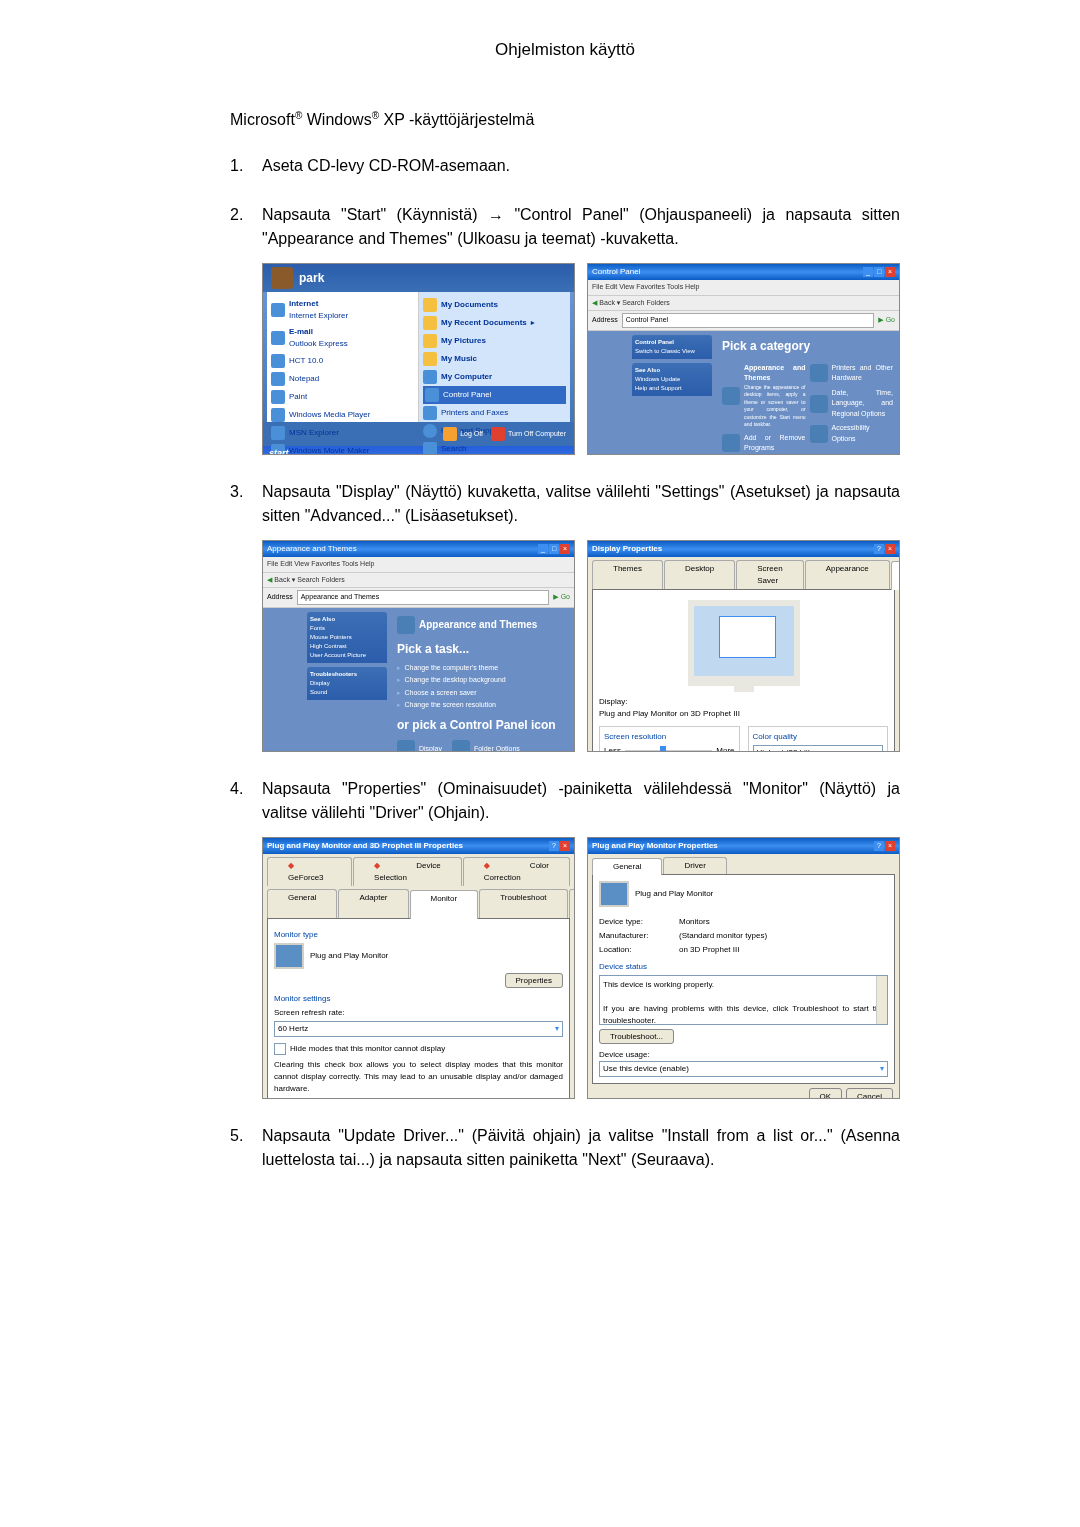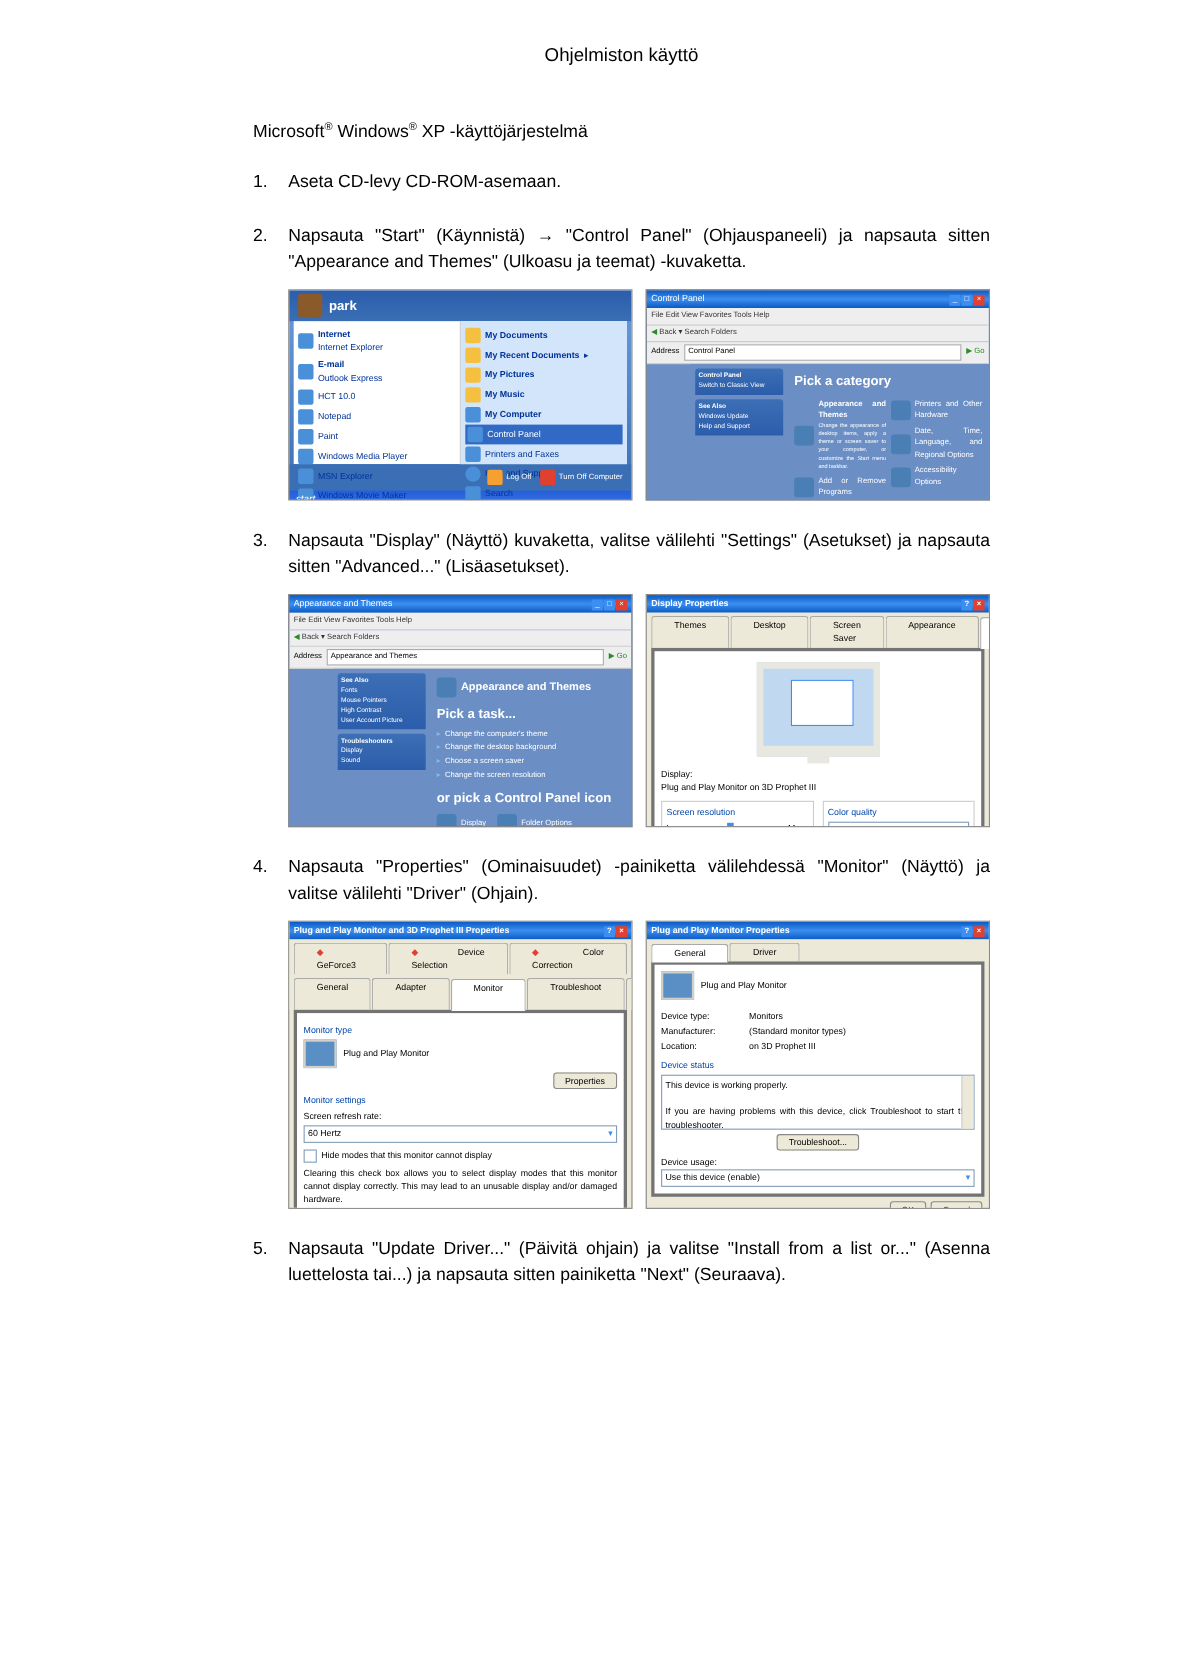--- a/index.html
+++ b/index.html
@@ -134,21 +134,21 @@
   }
   .start-btn-bar .icn {
     width: 14px; height: 14px;
     border-radius: 2px;
   }
   .taskbar {
     background: linear-gradient(#245edb, #3973e0);
     height: 14px;
     color: #fff;
     font-size: 9px;
-    font-weight: normal;
+    font-weight: bold;
     font-style: italic;
     padding-left: 6px;
     display: flex;
     align-items: center;
   }
 
   
   .cpanel {
     height: 190px;
     background: #6b8fc5;
@@ -262,21 +262,21 @@
     color: #8fb5e0;
   }
 
   
   .dialog {
     height: 210px;
     background: #ece9d8;
     display: flex;
     flex-direction: column;
   }
-  .dialog .win-titlebar { height: 16px; font-weight: bold; }
+  .dialog .win-titlebar { height: 16px; }
   .tabs {
     display: flex;
     background: #ece9d8;
     padding: 3px 4px 0 4px;
     font-size: 8px;
     gap: 1px;
   }
   .tab {
     background: #ece9d8;
     border: 1px solid #aaa;
@@ -287,21 +287,21 @@
   .tab.active {
     background: #fff;
     font-weight: normal;
     position: relative;
     top: 1px;
   }
   .dialog-body {
     flex: 1;
     background: #fff;
     margin: 0 4px;
-    border: 3px solid #737373;
+    border: 1px solid #737373;
     padding: 6px;
     font-size: 8px;
     color: #000;
   }
   .monitor-preview {
     width: 100px; height: 70px;
     background: #c0d8f0;
     border: 6px solid #e8e8e0;
     border-bottom-width: 10px;
     margin: 4px auto 10px auto;
@@ -781,21 +781,21 @@
             <div class="info-row">
                 <span class="k">Location:</span>
                 <span>on 3D Prophet III</span>
               </div>
             <div class="section-label">Device status</div>
             <div class="textarea-like">
               <span>This device is working properly.</span><br><br>
               <span>If you are having problems with this device, click Troubleshoot to start the troubleshooter.</span>
               <div class="scroll"></div>
             </div>
-            <div style="text-align:center;margin:6px 0">
+            <div style="text-align:left;margin:6px 0">
               <span class="btn">Troubleshoot...</span>
             </div>
             <div>Device usage:</div>
             <div class="dropdown">
                 <span>Use this device (enable)</span>
               </div>
           </div>
           <div class="dlg-buttons">
             <span class="btn">OK</span>
             <span class="btn">Cancel</span>

